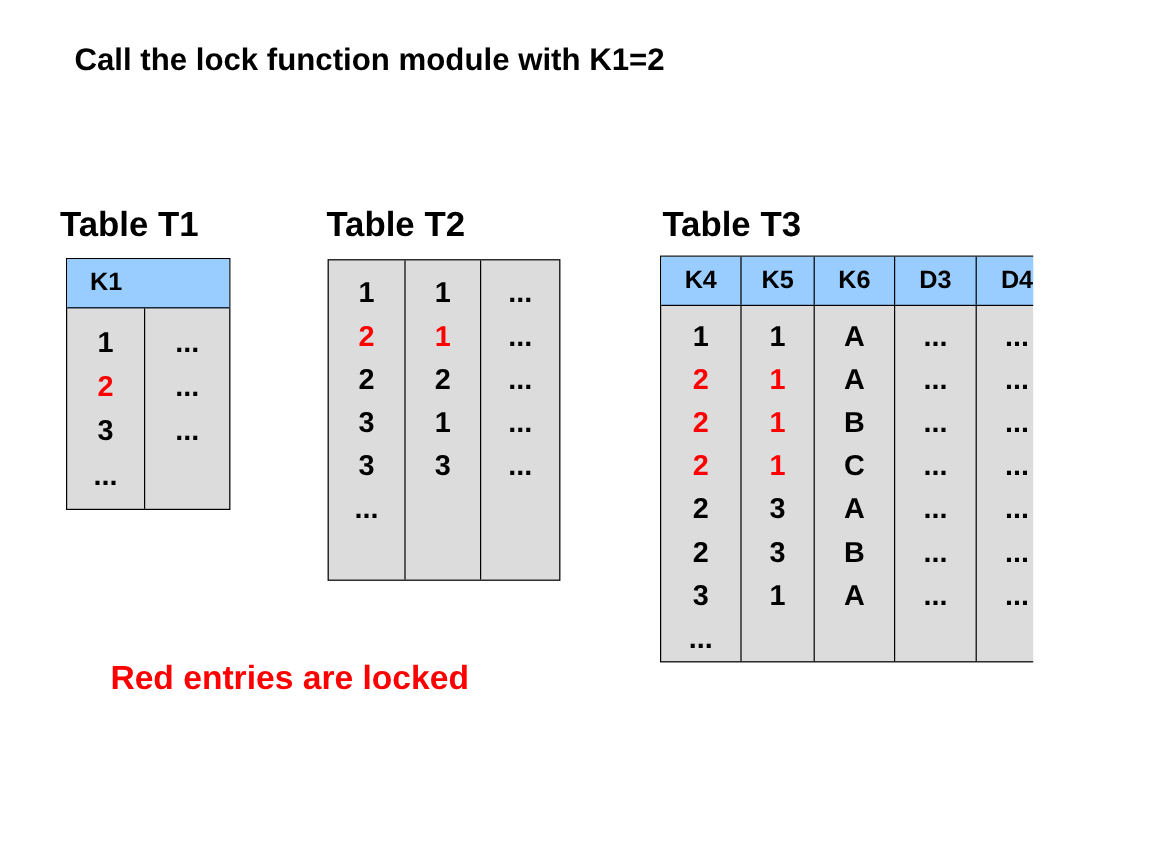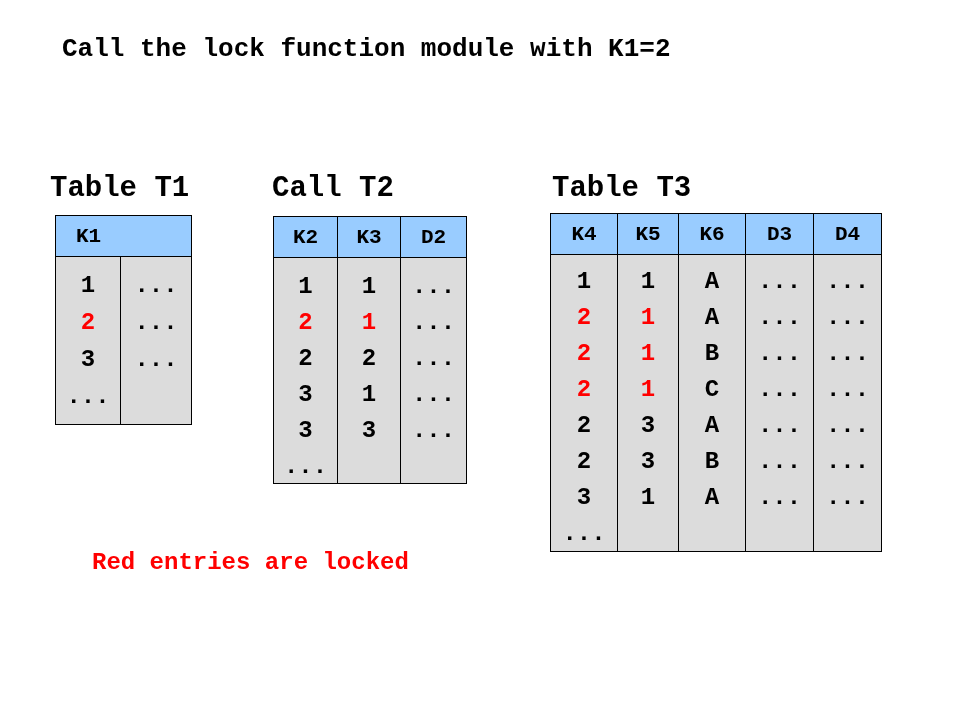--- a/index.html
+++ b/index.html
@@ -1,18 +1,18 @@
 <!DOCTYPE html>
 <html><head>
 <meta charset="utf-8">
 <style>
   html,body{margin:0;padding:0;background:#fff;}
   .slide{
     position:relative;width:861px;height:720px;background:#FFFFFF;
-    font-family:Liberation Mono, monospace;color:#000;overflow:hidden;padding-left:28px;
+    font-family:Liberation Sans, sans-serif;color:#000;overflow:hidden;
   }
   .main-title{
     position:absolute;left:62px;top:33px;
     font-size:26px;line-height:32px;font-weight:bold;white-space:nowrap;
   }
   .tgroup{position:absolute;}
   .tlabel{font-size:29px;font-weight:bold;white-space:nowrap;}
   #g1{left:50px;top:172px;}
   #g2{left:272px;top:172px;}
   #g3{left:552px;top:172px;}
@@ -44,21 +44,21 @@
   #g1 .col{padding-top:10px;} #g1 .cell{height:37px;}
   #g2 .col{padding-top:10px;} #g2 .cell{height:36px;}
   #g3 .col{padding-top:8px;}  #g3 .cell{height:36px;}
   
   #g1 .col-0{width:65px;} #g1 .col-1{flex:1;}
   #g2 .col-0{width:64px;} #g2 .col-1{width:63px;} #g2 .col-2{flex:1;}
   #g3 .col-0{width:67px;} #g3 .col-1{width:61px;} #g3 .col-2{width:67px;}
   #g3 .col-3{width:68px;} #g3 .col-4{flex:1;}
   .footnote{
     position:absolute;left:92px;top:549px;
-    font-size:24px;font-weight:bold;color:var(--locked,#FF0000);white-space:nowrap;
+    font-size:28px;font-weight:bold;color:var(--locked,#FF0000);white-space:nowrap;
   }
 </style>
 </head>
 <body>
 
 <div class="slide" style="--header-bg: #99CCFF; --body-bg: #DCDCDC; --locked: #FF0000; --border: #000000; background: rgb(255, 255, 255);">
 
   <div class="main-title">
     <div>Call the lock function module with K1=2</div>
   </div>
@@ -80,27 +80,22 @@
             <div class="cell">...</div>
             <div class="cell">...</div>
             <div class="cell">...</div>
             <div class="cell"></div>
           </div>
         </div>
       </div>
   </div>
 
   <div class="tgroup" id="g2">
-    <div class="tlabel">Call T2</div>
+    <div class="tlabel">Table T2</div>
     <div class="tbl">
-        <div class="thead">
-          <div class="hcell col-0">K2</div>
-          <div class="hcell col-1">K3</div>
-          <div class="hcell col-2">D2</div>
-        </div>
         <div class="tbody">
           <div class="col col-0">
             <div class="cell">1</div>
             <div class="cell locked">2</div>
             <div class="cell">2</div>
             <div class="cell">3</div>
             <div class="cell">3</div>
             <div class="cell">...</div>
           </div>
           <div class="col col-1">

